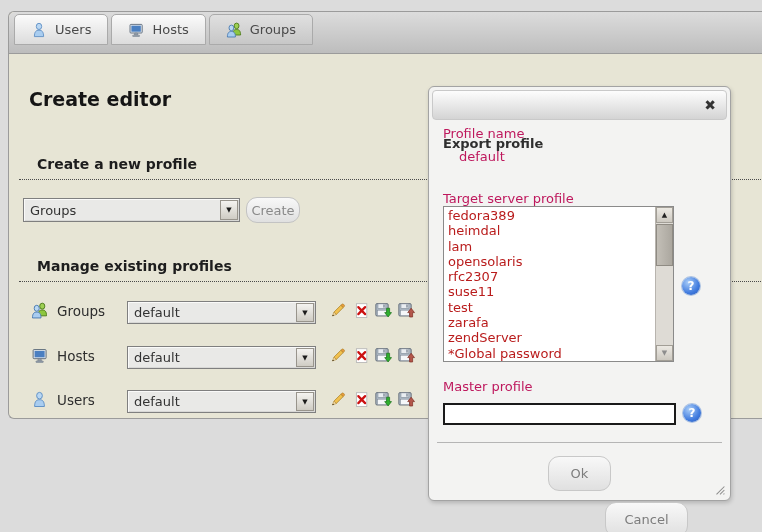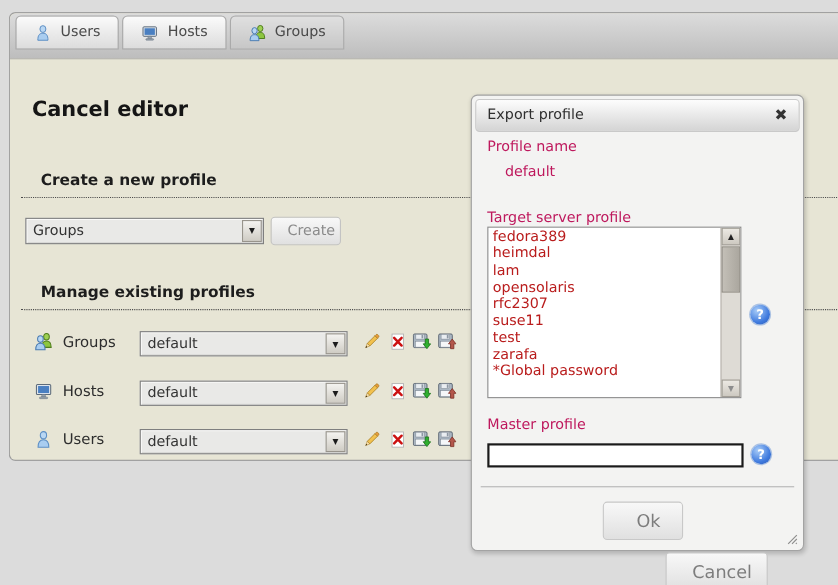--- a/index.html
+++ b/index.html
@@ -52,21 +52,21 @@
     width:16px;align-self:stretch;margin:1px;
     background:linear-gradient(#f4f3f0,#cfccc4);
     border:1px solid #98948c;
     display:flex;align-items:center;justify-content:center;
     font-size:7px;color:#1c1c1c;
   }
   .create-select{left:14px;top:186px;width:215px;height:22px;}
   .ui-button{
     position:absolute;display:flex;align-items:center;justify-content:center;
     background:linear-gradient(#f8f8f8,#e0e0e0);
-    border:1px solid #c3c3c3;border-radius:4px;color:#8a8a8a;cursor:pointer;padding-left:10px;
+    border:1px solid #c3c3c3;border-radius:11px;color:#8a8a8a;cursor:pointer;
   }
   .create-button{left:237px;top:185px;width:52px;height:24px;}
   
   .manage-row{position:absolute;left:0;width:430px;height:22px;}
   .row-groups{top:288px;}
   .row-hosts{top:333px;}
   .row-users{top:377px;}
   .row-type-icon{position:absolute;left:22px;top:2px;}
   .row-label{position:absolute;left:48px;top:0;line-height:22px;color:#2e2e2e;font-size:13.5px;}
   .row-select{left:118px;top:1px;width:187px;height:21px;}
@@ -79,21 +79,21 @@
   .dialog{
     position:absolute;left:428px;top:86px;width:301px;height:413px;
     background:#f3f3f2;border:1px solid #a3a3a3;border-radius:6px;
     box-shadow:1px 2px 4px rgba(0,0,0,.18);
   }
   .dialog-titlebar{
     position:absolute;left:3px;right:3px;top:3px;height:28px;
     background:linear-gradient(#fdfdfd,#d4d4d4);
     border:1px solid #c9c9c9;border-radius:4px;
   }
-  .dialog-title{position:absolute;left:10px;line-height:28px;font-weight:normal;color:#2f2f2f;}
+  .dialog-title{position:absolute;left:10px;line-height:28px;font-weight:bold;color:#2f2f2f;margin-top:39px;}
   .dialog-close{
     position:absolute;right:6px;top:4px;width:20px;height:20px;
     display:flex;align-items:center;justify-content:center;
     font-weight:bold;color:#333;font-size:14px;cursor:pointer;border-radius:3px;
   }
   .dlg-label{position:absolute;left:14px;color:#be185d;}
   .listbox{
     position:absolute;left:14px;top:119px;width:229px;height:154px;
     background:#fff;border:1px solid #8a8a8a;overflow:hidden;
   }
@@ -126,21 +126,21 @@
   .help-target{left:253px;top:190px;}
   .help-password{left:254px;top:317px;}
   .password-input{
     position:absolute;left:14px;top:316px;width:225px;height:18px;
     border:2px solid #1a1a1a;background:#fff;font:13px "DejaVu Sans","Liberation Sans",sans-serif;
     padding:0 2px;outline:none;
   }
   .dialog-divider{position:absolute;left:8px;right:8px;top:355px;border-top:1px solid #b5b5b5;}
   .btn-ok{left:119px;top:369px;width:61px;height:33px;}
   .btn-cancel{left:176px;top:369px;width:81px;height:33px;margin-top:46px;}
-  .dialog .ui-button{font-size:16px;color:#7c7c7c;border-color:#c8c8c8;}
+  .dialog .ui-button{font-size:13px;color:#7c7c7c;border-color:#c8c8c8;}
   .resize-handle{position:absolute;right:3px;bottom:3px;width:14px;height:14px;cursor:nwse-resize;}
 </style>
 </head>
 <body>
 
 <svg width="0" height="0" style="position:absolute">
   <defs>
     <g id="icon-user">
       <ellipse cx="8" cy="4.4" rx="2.7" ry="3.1" fill="#b9d7f3" stroke="#5d8fc4" stroke-width="0.9"></ellipse>
       <path d="M3.4 14.6 C3.4 9.8 5 8.2 8 8.2 C11 8.2 12.6 9.8 12.6 14.6 Z" fill="#a9cdf0" stroke="#5d8fc4" stroke-width="0.9"></path>
@@ -212,21 +212,21 @@
         <span>
             <svg width="16" height="16" viewBox="0 0 16 16">
               <use href="#icon-group"></use>
             </svg>
           </span>
         <span>Groups</span>
       </div>
     </div>
   </div>
 
-  <div class="page-title">Cancel editor</div>
+  <div class="page-title">Create editor</div>
 
   <div class="section-heading heading-create">Create a new profile</div>
 
   <div class="select create-select">
     <span class="sel-text">Groups</span>
     <span class="sel-arrow">▼</span>
   </div>
   <div class="ui-button create-button">Create</div>
 
   <div class="section-heading heading-manage">Manage existing profiles</div>
@@ -316,20 +316,21 @@
   <div class="listbox">
     <div class="listbox-items">
       <div class="list-option">fedora389</div>
       <div class="list-option">heimdal</div>
       <div class="list-option">lam</div>
       <div class="list-option">opensolaris</div>
       <div class="list-option">rfc2307</div>
       <div class="list-option">suse11</div>
       <div class="list-option">test</div>
       <div class="list-option">zarafa</div>
+      <div class="list-option">zendServer</div>
       <div class="list-option">*Global password</div>
     </div>
     <div class="scrollbar">
       <div class="scroll-btn scroll-up">▲</div>
       <div class="scroll-thumb"></div>
       <div class="scroll-btn scroll-down">▼</div>
     </div>
   </div>
   <div class="help-icon help-target">?</div>
 

